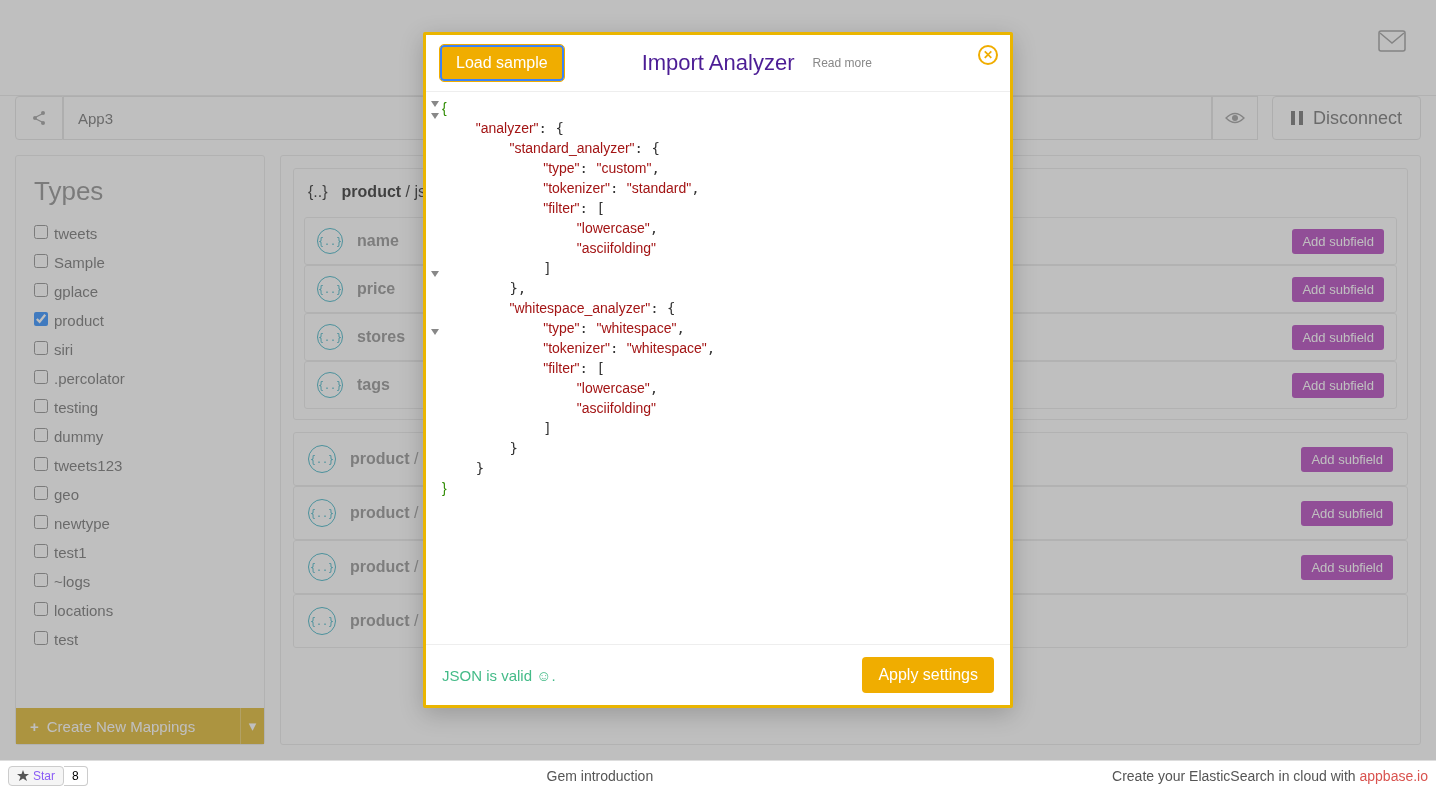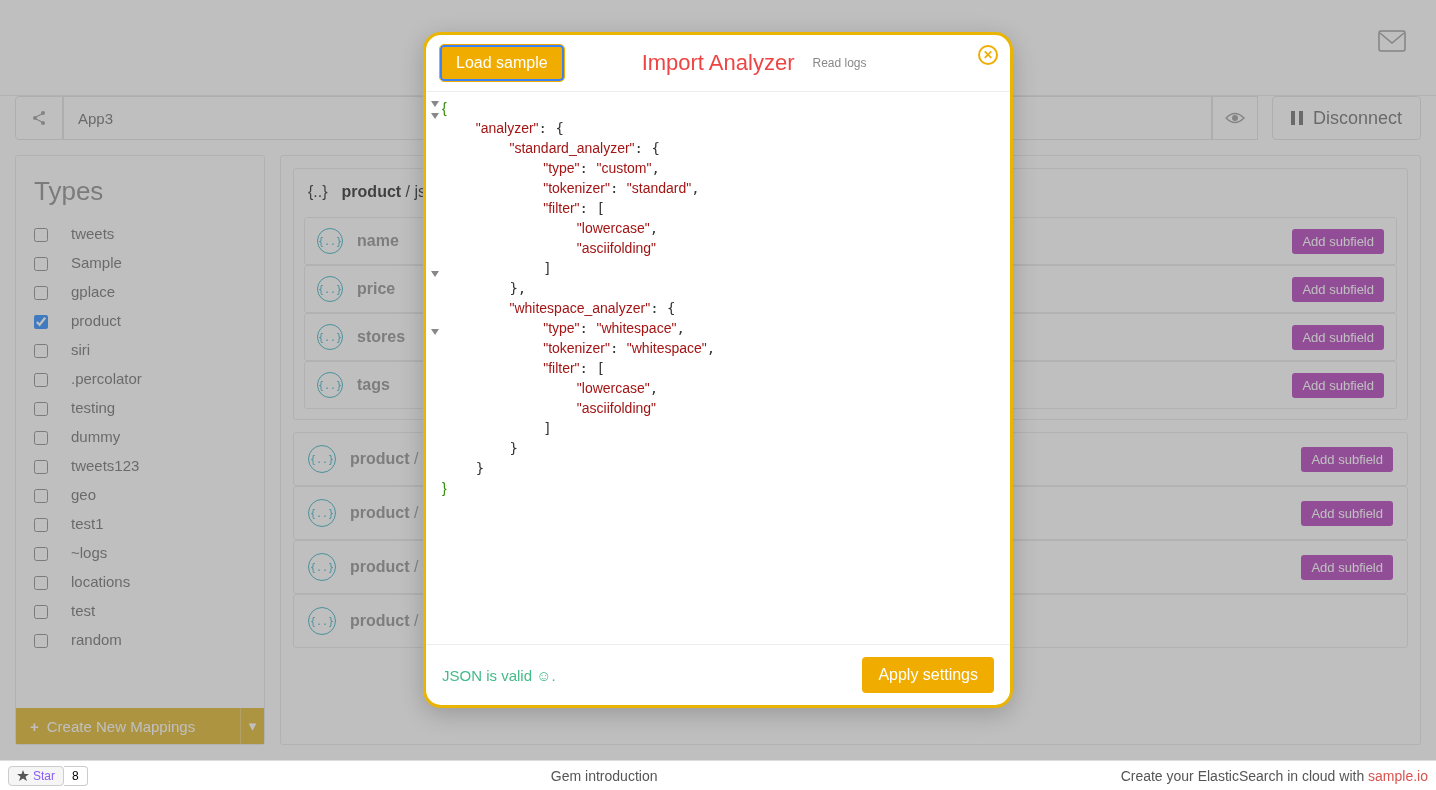--- a/index.html
+++ b/index.html
@@ -19,21 +19,21 @@
 .share-btn { width:48px; justify-content:center; border-radius:4px 0 0 4px; }
 .app-input { flex:1; border-left:0; padding:0 14px; font-size:15px; color:#555; }
 .eye-btn { width:46px; justify-content:center; border-left:0; }
 .disconnect { padding:0 18px; margin-left:14px; border-radius:4px; font-size:18px; color:#555; gap:10px; }
 .pause-icon { display:inline-block; width:12px; height:14px; border-left:4px solid #555; border-right:4px solid #555; }
 
 .body { display:flex; padding:15px; gap:15px; height:calc(100% - 96px - 44px - 30px); }
 .sidebar { width:250px; border:1px solid #e5e5e5; background:#fff; border-radius:3px; display:flex; flex-direction:column; }
 .sidebar h2 { font-size:26px; color:#777; font-weight:400; padding:20px 18px 12px; }
 .types-list { flex:1; overflow:hidden; }
-.type-item { display:flex; align-items:flex-end; gap:23px; padding:6px 18px; font-size:15px; color:#555; }
+.type-item { display:flex; align-items:flex-start; gap:6px; padding:6px 18px; font-size:15px; color:#555; }
 .type-item input[type=checkbox] { width:14px; height:14px; }
 .create-map { display:flex; align-items:center; background:#d9a800; color:#fff; font-size:15px; height:36px; margin:0; }
 .create-map .plus { padding:0 8px 0 14px; font-weight:700; }
 .create-map .txt { flex:1; }
 .create-map .caret { width:24px; text-align:center; border-left:1px solid rgba(255,255,255,0.3); height:100%; display:flex; align-items:center; justify-content:center; }
 
 .main { flex:1; border:1px solid #e5e5e5; background:#fff; border-radius:3px; padding:12px; overflow:hidden; display:flex; flex-direction:column; gap:12px; }
 .prow { border:1px solid #e5e5e5; border-radius:3px; display:flex; align-items:center; padding:12px 14px; gap:14px; }
 .prow .badge { width:28px; height:28px; border:1.5px solid #17a2b8; border-radius:50%; display:flex; align-items:center; justify-content:center; font-size:10px; color:#17a2b8; font-family:monospace; }
 .prow .title { font-size:16px; color:#7a7a7a; font-weight:700; flex:1; }
@@ -46,24 +46,24 @@
 .subrow .lbl { flex:1; color:#7a7a7a; font-weight:700; font-size:16px; }
 
 .footer { position:absolute; bottom:0; left:0; right:0; height:30px; border-top:1px solid #ddd; background:#fff; display:flex; align-items:center; padding:0 8px; font-size:14px; z-index:30; }
 .star-btn { border:1px solid #ccc; border-radius:4px; padding:2px 8px; font-size:12px; display:flex; align-items:center; gap:4px; color:#8b5cf6; background:#f5f5f5; }
 .star-count { border:1px solid #ccc; border-left:0; border-radius:0 4px 4px 0; padding:2px 8px; font-size:12px; background:#fff; }
 .footer .center { flex:1; text-align:center; color:#555; }
 .footer .right { color:#555; }
 .footer .right a { color:#d9534f; text-decoration:none; }
 
 
-.modal { position:absolute; left:50%; top:32px; transform:translateX(-50%); width:590px; background:#fff; border:3px solid #eab500; border-radius:18px; z-index:20; box-shadow:0 6px 24px rgba(0,0,0,.2); }
+.modal { position:absolute; left:50%; top:32px; transform:translateX(-50%); width:590px; background:#fff; border:3px solid #eab500; border-radius:2px; z-index:20; box-shadow:0 6px 24px rgba(0,0,0,.2); }
 .modal-head { display:flex; align-items:center; padding:10px 14px; gap:18px; position:relative; }
 .load-btn { background:#f0ad00; color:#fff; border:2px solid #3b82f6; outline:1px solid #f0ad00; padding:7px 14px; font-size:16px; border-radius:4px; font-weight:500; }
-.modal-title { color:#ef4444; font-size:22px; font-weight:500; flex:0; white-space:nowrap; margin-left:60px;}
+.modal-title { color:#4c1d95; font-size:22px; font-weight:500; flex:0; white-space:nowrap; margin-left:60px;}
 .read-more { font-size:12px; color:#888; }
 .close-x { position:absolute; right:12px; top:10px; width:20px; height:20px; border:2px solid #f0ad00; border-radius:50%; color:#f0ad00; font-size:12px; display:flex; align-items:center; justify-content:center; font-weight:700; }
 .editor-wrap { border-top:1px solid #eee; padding:6px 10px 6px 2px; background:#fff; display:flex; }
 .gutter { width:14px; display:flex; flex-direction:column; align-items:center; gap:6px; padding-top:3px;}
 .gutter .tri { width:0;height:0;border-left:4px solid transparent;border-right:4px solid transparent;border-top:6px solid #888;}
 .code { font-family: Menlo, Consolas, monospace; font-size:14px; line-height:20px; white-space:pre; color:#333; flex:1; min-height:540px; }
 .k { color:#a31515; }
 .s { color:#a31515; }
 .bkt { color:#2e8b00; }
 .modal-foot { display:flex; align-items:center; padding:12px 16px; border-top:1px solid #eee; }
@@ -147,37 +147,37 @@
           <div class="type-item">
             <input type="checkbox" style="">
             <span>tweets123</span>
           </div>
           <div class="type-item">
             <input type="checkbox" style="">
             <span>geo</span>
           </div>
           <div class="type-item">
             <input type="checkbox" style="">
+            <span>newtype</span>
+          </div>
+          <div class="type-item">
+            <input type="checkbox" style="">
             <span>test1</span>
           </div>
           <div class="type-item">
             <input type="checkbox" style="">
             <span>~logs</span>
           </div>
           <div class="type-item">
             <input type="checkbox" style="">
             <span>locations</span>
           </div>
           <div class="type-item">
             <input type="checkbox" style="">
             <span>test</span>
-          </div>
-          <div class="type-item">
-            <input type="checkbox" style="">
-            <span>random</span>
           </div>
         </div>
       <div class="create-map">
         <span class="plus">+</span>
         <span class="txt">Create New Mappings</span>
         <span class="caret">▾</span>
       </div>
     </div>
 
     <div class="main" id="main">
@@ -236,31 +236,31 @@
 
   <div class="footer">
     <span class="star-btn">
       <svg width="12" height="12" viewBox="0 0 12 12">
           <path d="M6 0 L7.5 4 L12 4 L8.5 6.8 L10 11 L6 8.5 L2 11 L3.5 6.8 L0 4 L4.5 4 Z" fill="#555"></path>
         </svg>
       <span>Star</span>
     </span>
       <span class="star-count">8</span>
     <span class="center">Gem introduction</span>
-    <span class="right"><span>Create your ElasticSearch in cloud with </span><a>sample.io</a></span>
+    <span class="right"><span>Create your ElasticSearch in cloud with </span><a>appbase.io</a></span>
   </div>
 </div>
 
 <div class="overlay"></div>
 
 <div class="modal">
   <div class="modal-head">
     <button class="load-btn">Load sample</button>
     <span class="modal-title">Import Analyzer</span>
-    <span class="read-more">Read logs</span>
+    <span class="read-more">Read more</span>
     <span class="close-x">✕</span>
   </div>
   <div class="editor-wrap">
     <div class="gutter">
       <div class="tri"></div>
         <div class="tri"></div>
       <div style="height:140px"></div>
       <div class="tri"></div>
       <div style="height:40px"></div>
       <div class="tri"></div>

